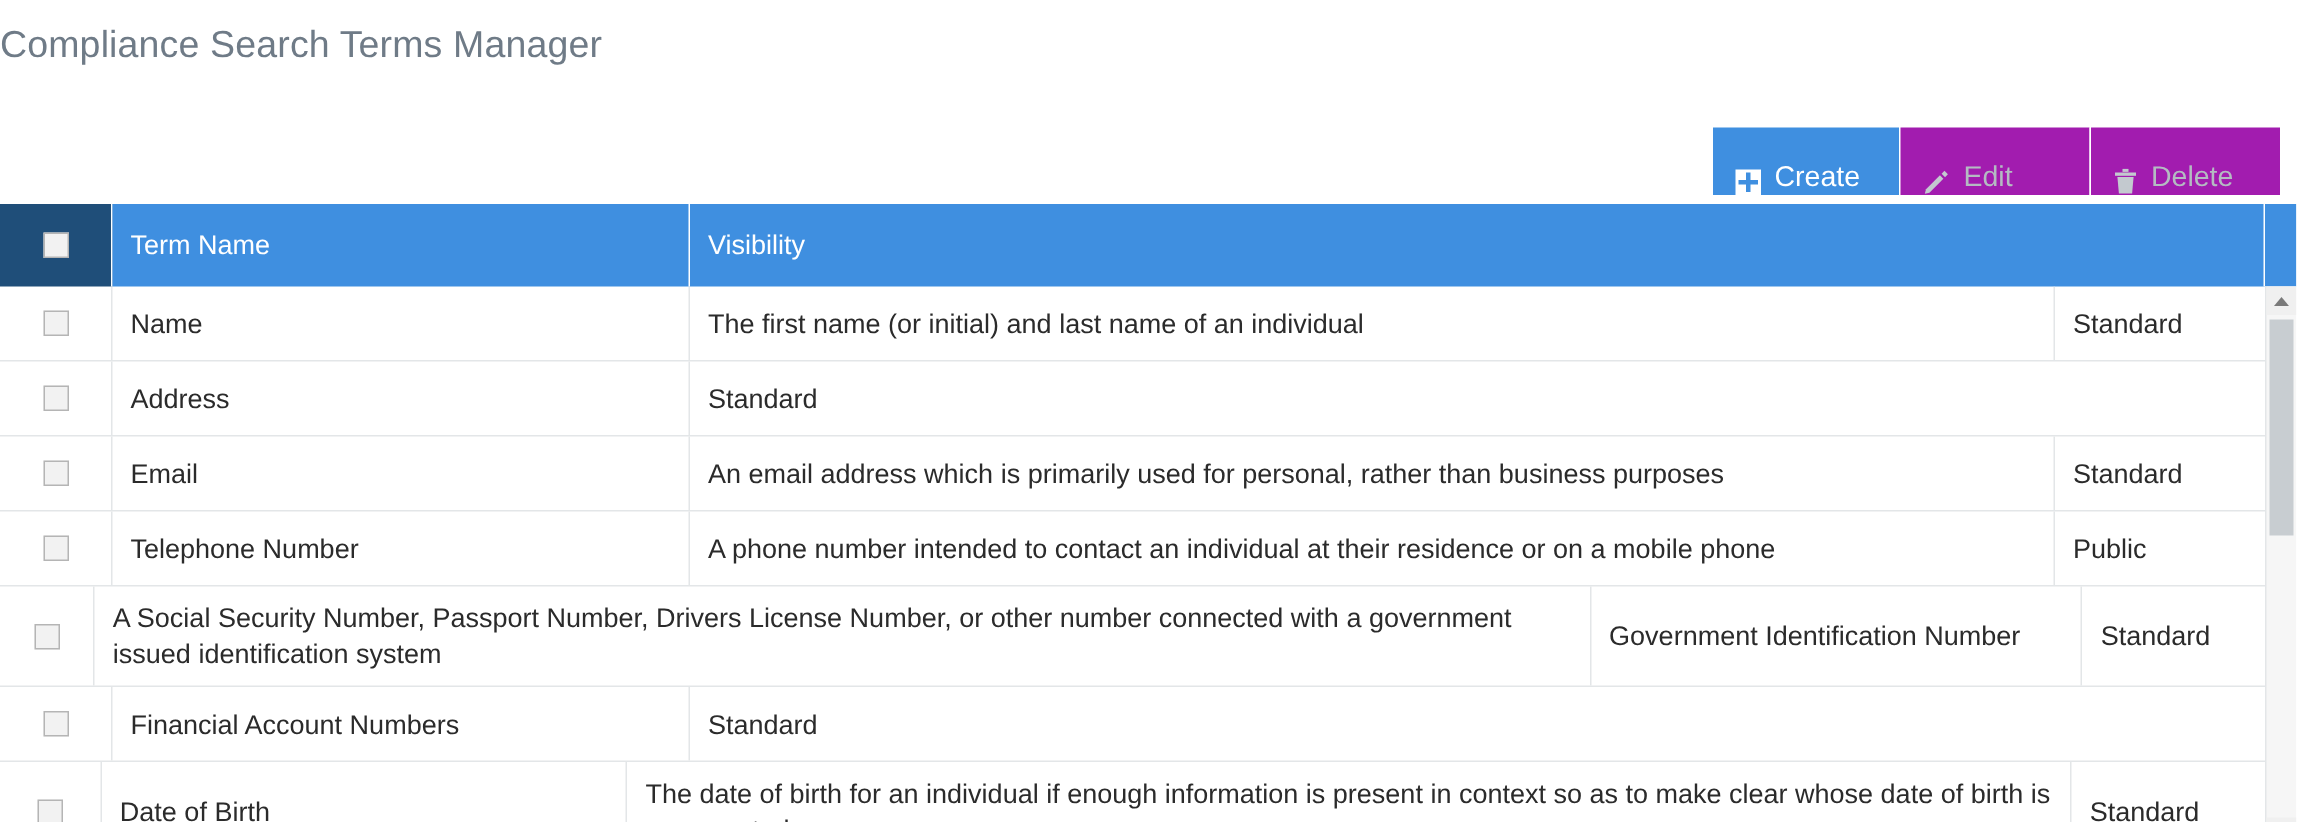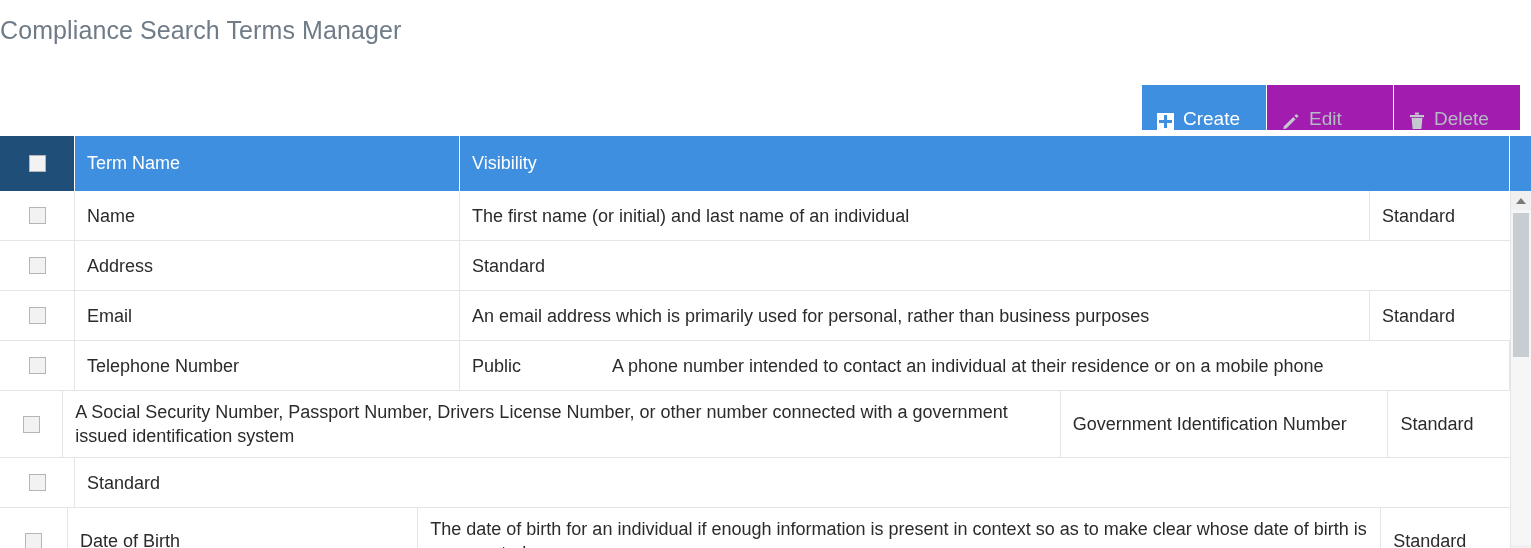--- a/index.html
+++ b/index.html
@@ -317,35 +317,36 @@
             </div>
             <div class="cell cell-name">Email</div>
             <div class="cell cell-desc">An email address which is primarily used for personal, rather than business purposes</div>
             <div class="cell cell-vis">Standard</div>
           </div>
           <div class="row">
             <div class="cell cell-check">
               <span class="checkbox"></span>
             </div>
             <div class="cell cell-name">Telephone Number</div>
+            <div class="cell cell-desc">A phone number intended to contact an individual at their residence or on a mobile phone</div>
             <div class="cell cell-vis">Public</div>
-            <div class="cell cell-desc">A phone number intended to contact an individual at their residence or on a mobile phone</div>
           </div>
           <div class="row">
             <div class="cell cell-check">
               <span class="checkbox"></span>
             </div>
             <div class="cell cell-desc">A Social Security Number, Passport Number, Drivers License Number, or other number connected with a government issued identification system</div>
             <div class="cell cell-name">Government Identification Number</div>
             <div class="cell cell-vis">Standard</div>
           </div>
           <div class="row">
             <div class="cell cell-check">
               <span class="checkbox"></span>
             </div>
+            <div class="cell cell-name">Financial Account Numbers</div>
             <div class="cell cell-vis">Standard</div>
           </div>
           <div class="row">
             <div class="cell cell-check">
               <span class="checkbox"></span>
             </div>
             <div class="cell cell-name">Date of Birth</div>
             <div class="cell cell-desc">The date of birth for an individual if enough information is present in context so as to make clear whose date of birth is represented</div>
             <div class="cell cell-vis">Standard</div>
           </div>

